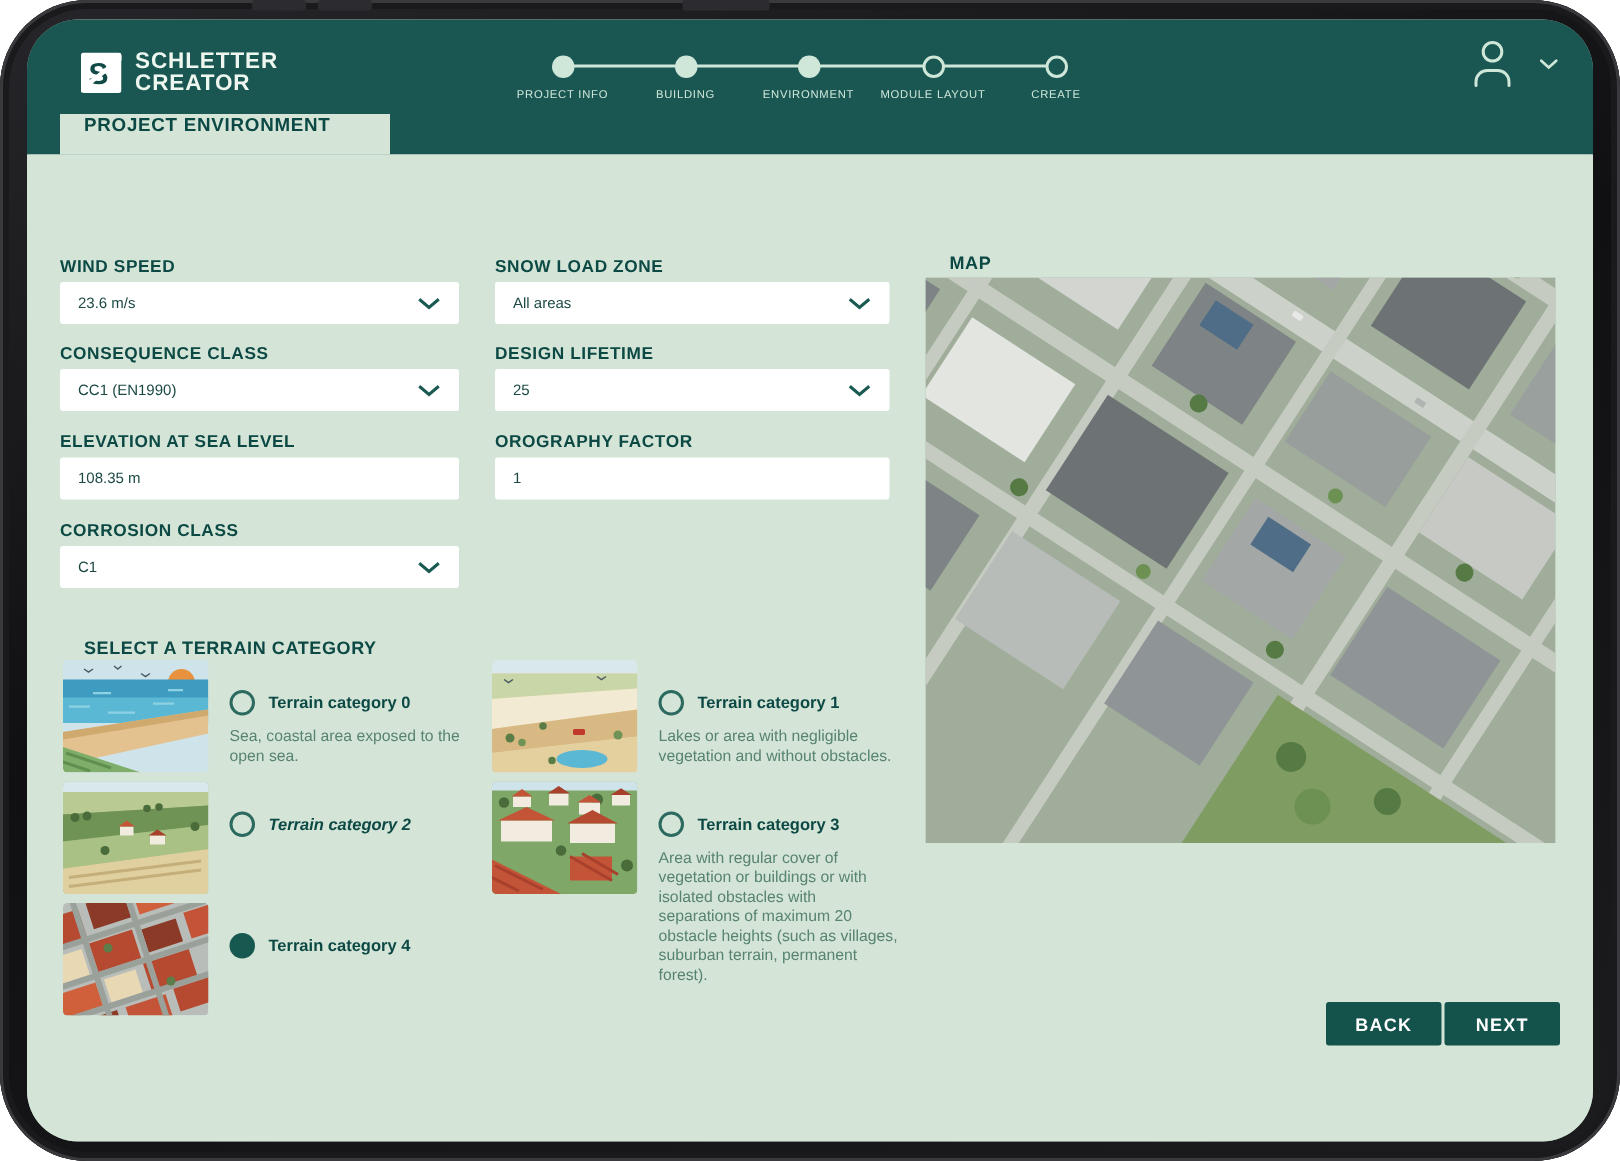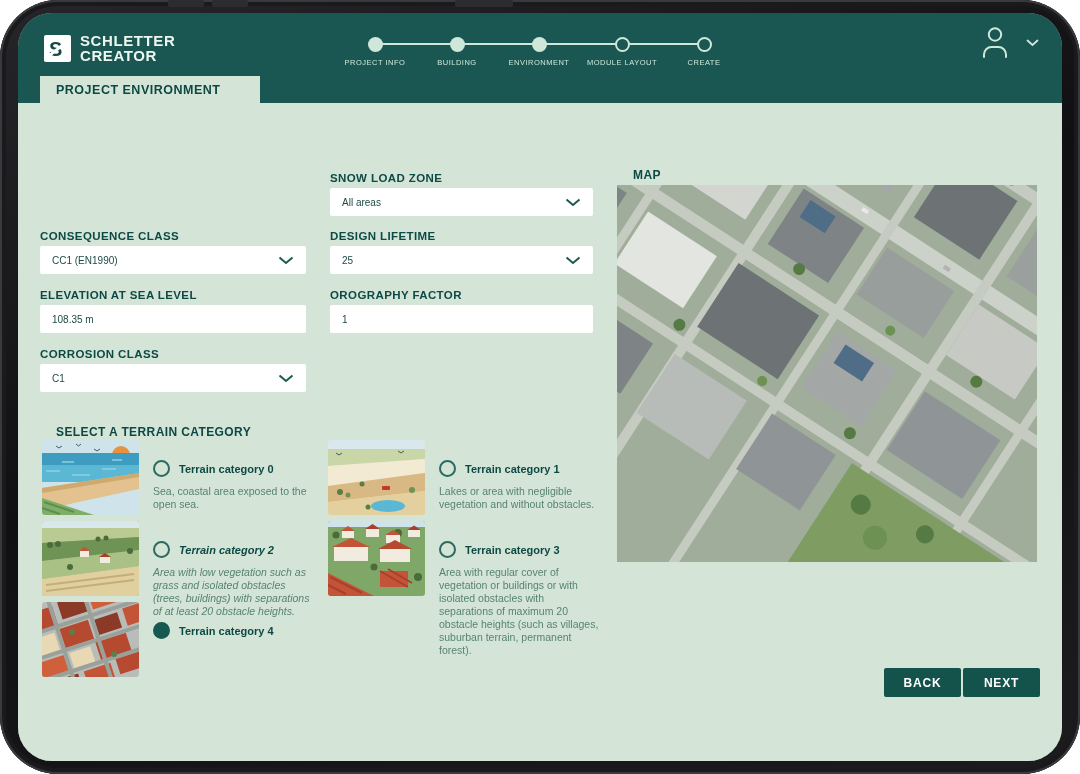--- a/index.html
+++ b/index.html
@@ -10,38 +10,38 @@
   .tablet { position:absolute; inset:0; border-radius:58px;
             background:linear-gradient(160deg,#26262a 0%,#101012 45%,#1c1c1f 100%);
             box-shadow:inset 0 0 0 2px #3a3a3e, inset 0 0 0 6px #1a1a1d; }
   .bump { position:absolute; top:0; height:7px; background:#2c2c30; border-radius:2px; }
   .screen { position:absolute; left:18px; top:13px; width:1044px; height:748px;
             border-radius:34px; background:#d4e5d8; overflow:hidden;
             box-shadow:inset 0 0 0 1px rgba(0,0,0,.35); }
 
   
   .hdr { position:absolute; left:0; top:0; width:1044px; height:90px; background:#1a5753; }
-  .logo { position:absolute; left:26px; top:20px; display:flex; align-items:center; gap:9px; }
+  .logo { position:absolute; left:36px; top:20px; display:flex; align-items:center; gap:9px; }
   .logo svg { display:block; }
   .logo-text { color:#edf6ef; font-weight:bold; font-size:15px; line-height:15px; letter-spacing:.6px; }
 
   
   .sline { position:absolute; left:357px; top:30px; width:329px; height:2px; background:#cfe7d9; }
   .step { position:absolute; top:0; width:80px; text-align:center; cursor:pointer; }
   .dot { width:15px; height:15px; border-radius:50%; margin:24px auto 0; }
   .step.done .dot, .step.active .dot { background:#cfe7d9; }
   .step.todo .dot { background:#1a5753; border:2px solid #cfe7d9; }
   .slabel { margin-top:6px; font-size:7.5px; font-weight:normal; letter-spacing:.5px;
             color:#cfe7d9; white-space:nowrap; }
 
   .usermenu { position:absolute; left:962px; top:12px; display:flex; align-items:flex-start; cursor:pointer; }
 
   
   .tab { position:absolute; left:22px; top:63px; width:220px; height:27px; background:#d4e5d8;
-         display:flex; align-items:center; padding-left:16px; cursor:pointer; }
+         display:flex; padding-left:16px; cursor:pointer; }
   .tab span { color:#0d4944; font-weight:bold; font-size:12.5px; letter-spacing:.5px; }
 
   
   .main { position:absolute; left:0; top:90px; width:1044px; height:658px; background:#d4e5d8; }
 
   .field { position:absolute; }
   .flabel { color:#0d4944; font-weight:bold; font-size:11.5px; letter-spacing:.4px; margin-bottom:4px; }
   .fbox { height:28px; background:#ffffff; border-radius:2px; display:flex; align-items:center;
           padding:0 12px; cursor:pointer; }
   .fbox.textinput { cursor:text; }
@@ -128,20 +128,29 @@
           </svg>
         </div>
 
         <div class="tab">
           <span>PROJECT ENVIRONMENT</span>
         </div>
       </div>
 
       <div class="main">
 
+        <div class="field" style="left:22px;top:69px;width:266px;">
+          <div class="flabel">WIND SPEED</div>
+          <div class="fbox">
+            <span class="fval">23.6 m/s</span>
+            <svg class="chev" width="16" height="9" viewBox="0 0 16 9">
+                <path d="M1.5 1.5l6.5 5.5 6.5-5.5" fill="none" stroke="#1a5a52" stroke-width="2"></path>
+              </svg>
+          </div>
+        </div>
 
         <div class="field" style="left:22px;top:127px;width:266px;">
           <div class="flabel">CONSEQUENCE CLASS</div>
           <div class="fbox">
             <span class="fval">CC1 (EN1990)</span>
             <svg class="chev" width="16" height="9" viewBox="0 0 16 9">
                 <path d="M1.5 1.5l6.5 5.5 6.5-5.5" fill="none" stroke="#1a5a52" stroke-width="2"></path>
               </svg>
           </div>
         </div>
@@ -264,21 +273,20 @@
                 <path d="M37 30h11l-5.5-4z" fill="#c45438"></path>
               <rect x="58" y="36" width="10" height="6" fill="#f2ece0"></rect>
                 <path d="M57 36h12l-6-4z" fill="#a8402c"></path>
             </svg>
           </div>
           <div class="tbody">
             <div class="trow">
               <span class="radio"></span>
               <span class="tlabel">Terrain category 2</span>
             </div>
-            <div class="tdesc">Area with low vegetation such as grass and isolated obstacles (trees, buildings) with separations of at least 20 obstacle heights.</div>
           </div>
         </div>
 
         <div class="titem" style="left:310px;top:418px;">
           <div class="timg">
             <svg width="97" height="75" viewBox="0 0 97 75">
               <rect width="97" height="75" fill="#7fa868"></rect>
               <rect width="97" height="6" fill="#cfe3ea"></rect>
               <circle cx="70" cy="12" r="4" fill="#4a6b3a"></circle>
                 <circle cx="8" cy="14" r="3.5" fill="#4a6b3a"></circle>

